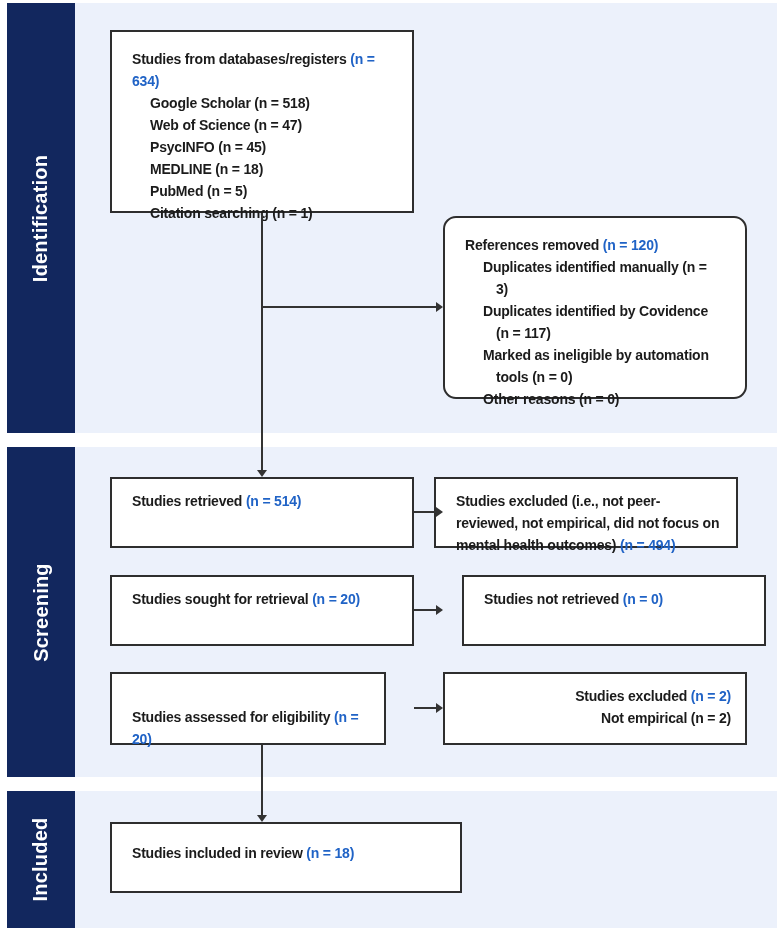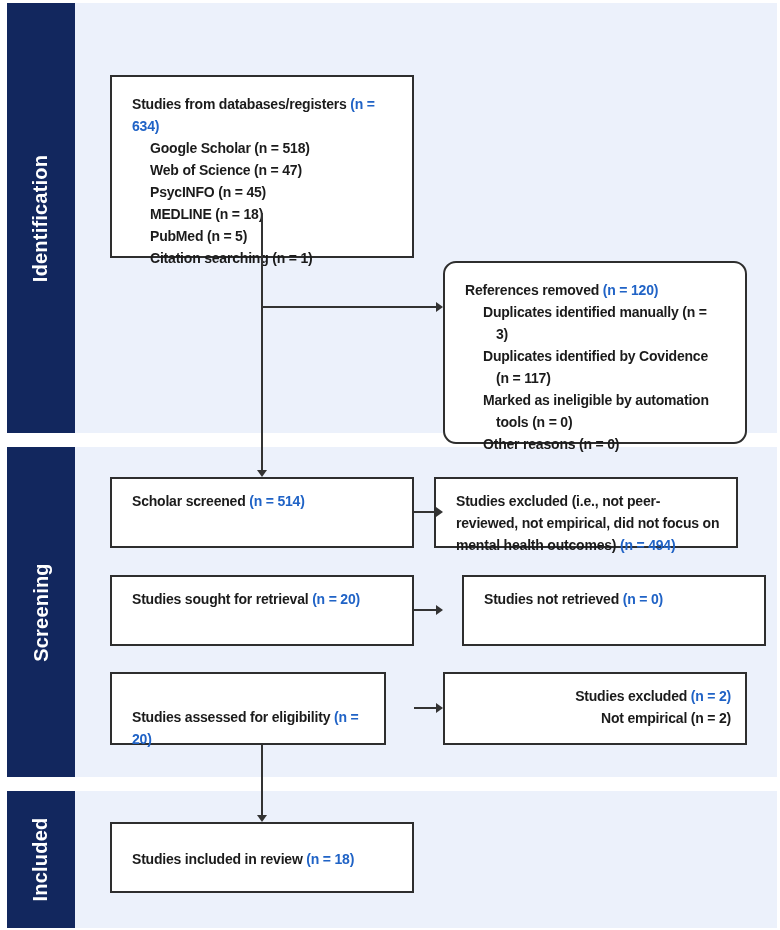--- a/index.html
+++ b/index.html
@@ -12,21 +12,21 @@
   }
   *{margin:0;padding:0;box-sizing:border-box;}
   html,body{background:#ffffff;}
   body{font-family:"Liberation Sans","DejaVu Sans",sans-serif;}
   .canvas{position:relative;width:780px;height:930px;background:#ffffff;overflow:hidden;}
   .band{position:absolute;left:7px;width:770px;background:var(--color-band);}
   .side-bar{position:absolute;left:7px;width:68px;background:var(--color-navy);}
   .side-label{position:absolute;left:0;top:0;width:100%;height:100%;display:flex;align-items:center;justify-content:center;}
   .side-label span{transform:rotate(-90deg);white-space:nowrap;color:#ffffff;font-size:20px;font-weight:700;letter-spacing:.2px;}
   .box{position:absolute;background:#ffffff;border:2px solid var(--color-border);color:var(--color-ink);font-size:14px;font-weight:700;line-height:22px;letter-spacing:-0.2px;}
-  .pad-lg{padding:16px 29px 0 20px;margin-top:45px;}
+  .pad-lg{padding:16px 29px 0 20px;}
   .pad-sm{padding:11px 14px 0 20px;}
   .n{color:var(--color-blue);}
   .sub-item{padding-left:31px;text-indent:-13px;}
   .hline{position:absolute;height:2px;background:var(--color-line);}
   .vline{position:absolute;width:2px;background:var(--color-line);}
   .arrow-right{position:absolute;width:0;height:0;border-top:5px solid transparent;border-bottom:5px solid transparent;border-left:7px solid var(--color-line);}
   .arrow-down{position:absolute;width:0;height:0;border-left:5px solid transparent;border-right:5px solid transparent;border-top:7px solid var(--color-line);}
 </style>
 </head>
 <body>
@@ -69,21 +69,21 @@
     <div><span>References removed </span><span class="n">(n = 120)</span></div>
     <div>
         <div class="sub-item">Duplicates identified manually (n = 3)</div>
         <div class="sub-item">Duplicates identified by Covidence (n = 117)</div>
         <div class="sub-item">Marked as ineligible by automation tools (n = 0)</div>
         <div class="sub-item">Other reasons (n = 0)</div>
       </div>
   </div>
 
   <div class="box pad-sm" style="left:110px;top:477px;width:304px;height:71px;">
-    <div><span>Scholar screened </span><span class="n">(n = 514)</span></div>
+    <div><span>Studies retrieved </span><span class="n">(n = 514)</span></div>
   </div>
   <div class="box pad-sm" style="left:434px;top:477px;width:304px;height:71px;">
     <div><span>Studies excluded (i.e., not peer-reviewed, not empirical, did not focus on mental health outcomes) </span><span class="n">(n = 494)</span></div>
   </div>
 
   <div class="box pad-sm" style="left:110px;top:575px;width:304px;height:71px;">
     <div><span>Studies sought for retrieval </span><span class="n">(n = 20)</span></div>
   </div>
   <div class="box pad-sm" style="left:462px;top:575px;width:304px;height:71px;">
     <div><span>Studies not retrieved </span><span class="n">(n = 0)</span></div>
@@ -92,21 +92,21 @@
   <div class="box pad-sm" style="left:110px;top:672px;width:276px;height:73px;padding-top:32px;">
     <div><span>Studies assessed for eligibility </span><span class="n">(n = 20)</span></div>
   </div>
   <div class="box pad-sm" style="left:443px;top:672px;width:304px;height:73px;text-align:right;">
     <div><span>Studies excluded </span><span class="n">(n = 2)</span></div>
     <div>
         <div class="sub-item">Not empirical (n = 2)</div>
       </div>
   </div>
 
-  <div class="box pad-sm" style="left:110px;top:822px;width:304px;height:71px;padding-top:24px;">
+  <div class="box pad-sm" style="left:110px;top:822px;width:352px;height:71px;padding-top:18px;">
     <div><span>Studies included in review </span><span class="n">(n = 18)</span></div>
   </div>
 
   <div class="vline" style="left:261px;top:213px;height:257px;"></div>
   <div class="arrow-down" style="left:257px;top:470px;"></div>
 
   <div class="hline" style="left:261px;top:306px;width:175px;"></div>
   <div class="arrow-right" style="left:436px;top:302px;"></div>
 
   <div class="hline" style="left:414px;top:511px;width:22px;"></div>

